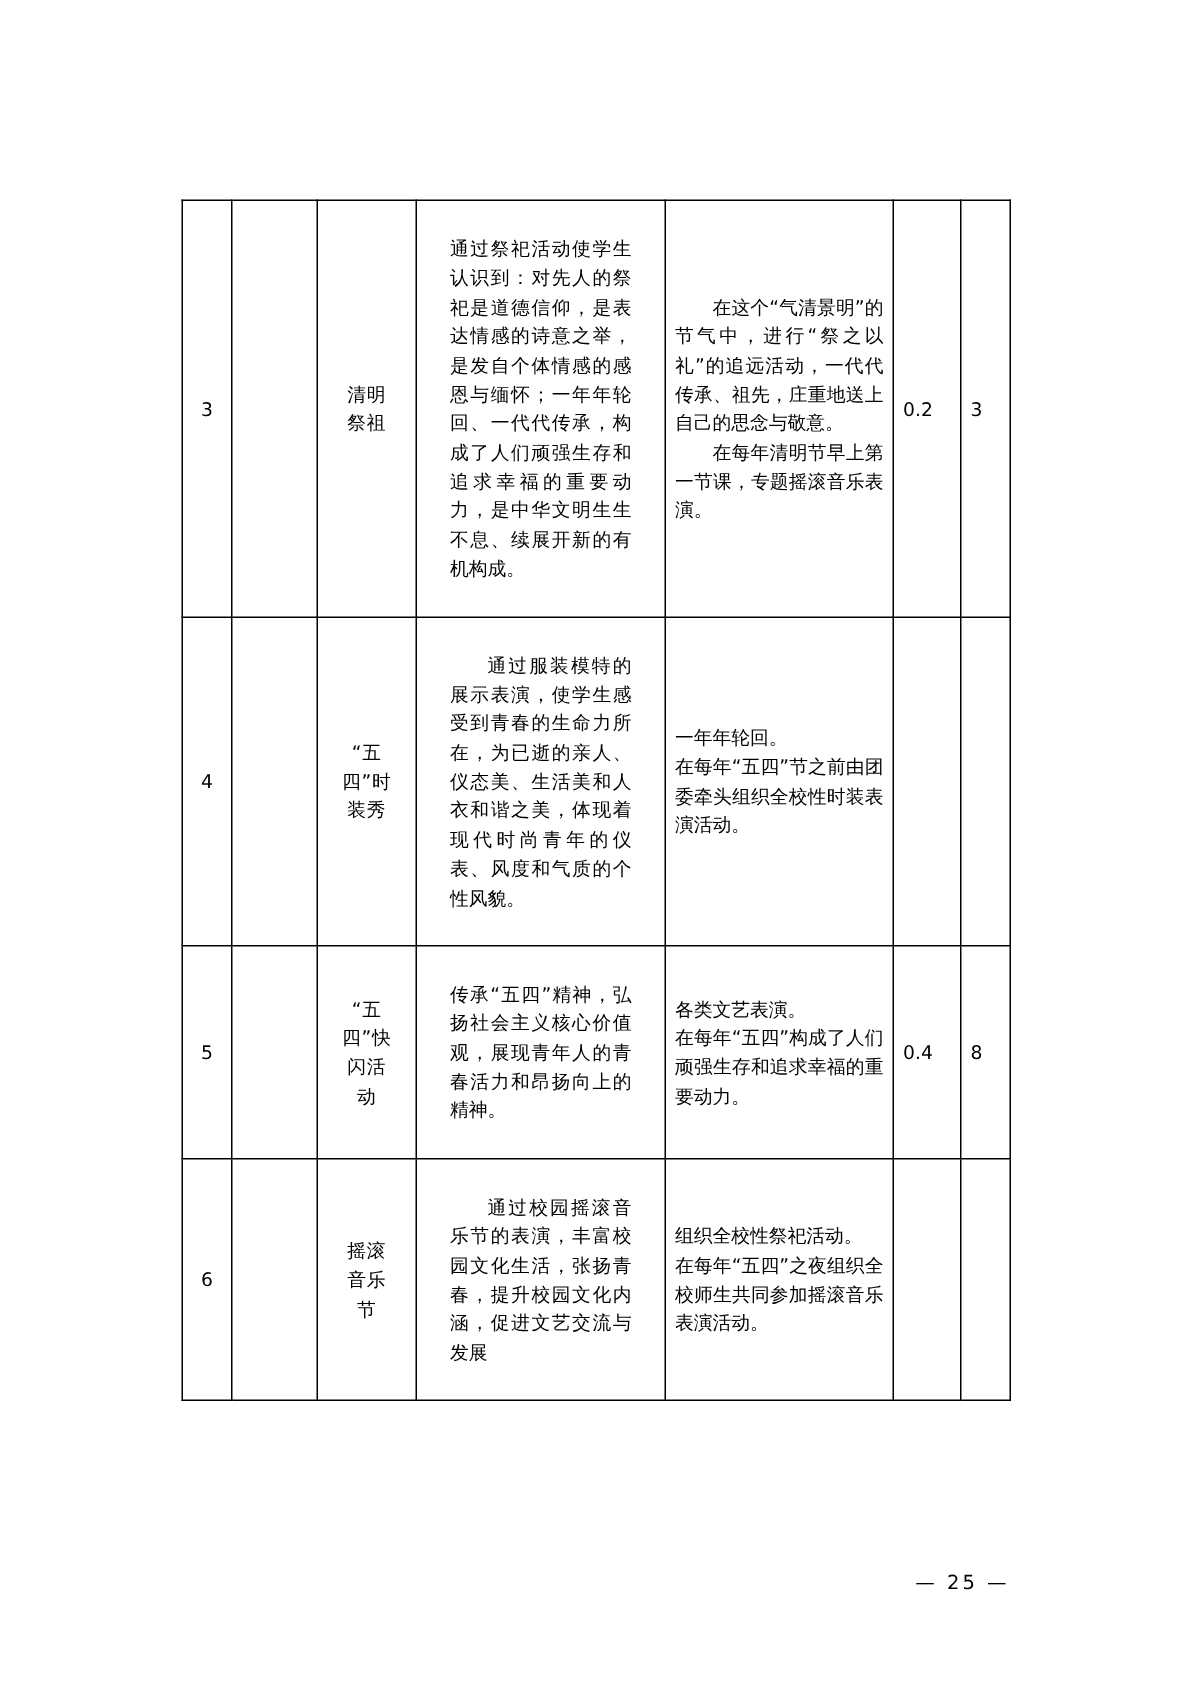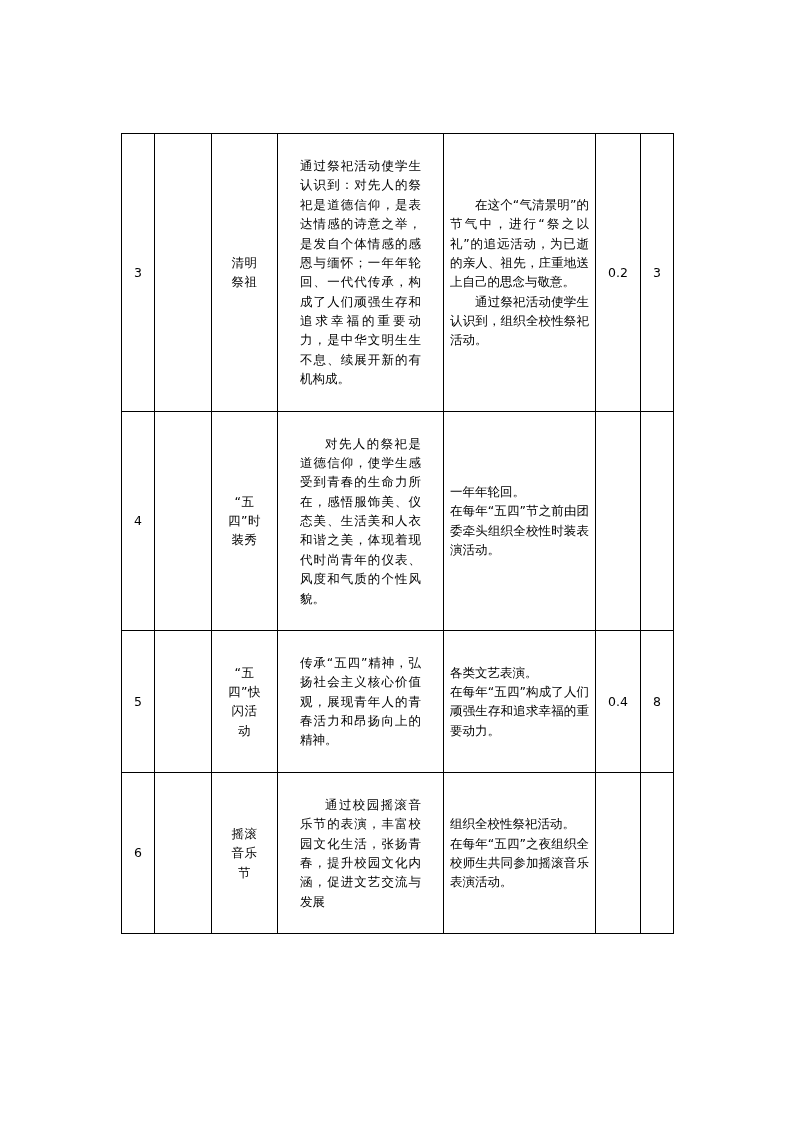--- a/index.html
+++ b/index.html
@@ -67,21 +67,20 @@
   }
   .cell-desc.indent p { text-indent: 2em; }
   .cell-impl {
     text-align: justify;
     text-justify: inter-ideograph;
   }
   .cell-impl p { margin: 0; }
   .cell-impl p.ind { text-indent: 2em; }
   .cell-desc p { margin: 16px; }
   .cell-num {
-    text-align: center;
     font-size: 13px;
   }
 
   .page-number {
     position: absolute;
     left: 0;
     top: 1048px;
     width: 673px;
     text-align: right;
     font-size: 13px;
@@ -110,37 +109,37 @@
         <td class="cell-idx">3</td>
         <td class="cell-name"></td>
         <td class="cell-name">
           <div>清明</div>
           <div>祭祖</div>
         </td>
         <td class="cell-desc">
           <p>通过祭祀活动使学生认识到：对先人的祭祀是道德信仰，是表达情感的诗意之举，是发自个体情感的感恩与缅怀；一年年轮回、一代代传承，构成了人们顽强生存和追求幸福的重要动力，是中华文明生生不息、续展开新的有机构成。</p>
         </td>
         <td class="cell-impl">
-          <p class="ind">在这个“气清景明”的节气中，进行“祭之以礼”的追远活动，为已逝的亲人、祖先，庄重地送上自己的思念与敬意。</p>
-          <p class="ind">通过祭祀活动使学生认识到，组织全校性祭祀活动。</p>
+          <p class="ind">在这个“气清景明”的节气中，进行“祭之以礼”的追远活动，一代代传承、祖先，庄重地送上自己的思念与敬意。</p>
+          <p class="ind">在每年清明节早上第一节课，专题摇滚音乐表演。</p>
         </td>
         <td class="cell-num">0.2</td>
         <td class="cell-num">3</td>
       </tr>
 
       <tr>
         <td class="cell-idx">4</td>
         <td class="cell-name"></td>
         <td class="cell-name">
           <div>“五</div>
           <div>四”时</div>
           <div>装秀</div>
         </td>
         <td class="cell-desc indent">
-          <p>对先人的祭祀是道德信仰，使学生感受到青春的生命力所在，感悟服饰美、仪态美、生活美和人衣和谐之美，体现着现代时尚青年的仪表、风度和气质的个性风貌。</p>
+          <p>通过服装模特的展示表演，使学生感受到青春的生命力所在，为已逝的亲人、仪态美、生活美和人衣和谐之美，体现着现代时尚青年的仪表、风度和气质的个性风貌。</p>
         </td>
         <td class="cell-impl">
           <p>一年年轮回。</p>
           <p>在每年“五四”节之前由团委牵头组织全校性时装表演活动。</p>
         </td>
         <td class="cell-num"></td>
         <td class="cell-num"></td>
       </tr>
 
       <tr>
@@ -177,14 +176,15 @@
         <td class="cell-impl">
           <p>组织全校性祭祀活动。</p>
           <p>在每年“五四”之夜组织全校师生共同参加摇滚音乐表演活动。</p>
         </td>
         <td class="cell-num"></td>
         <td class="cell-num"></td>
       </tr>
     </tbody>
   </table>
 
+  <div class="page-number">— 25 —</div>
 
 </div>
 
 </body></html>

